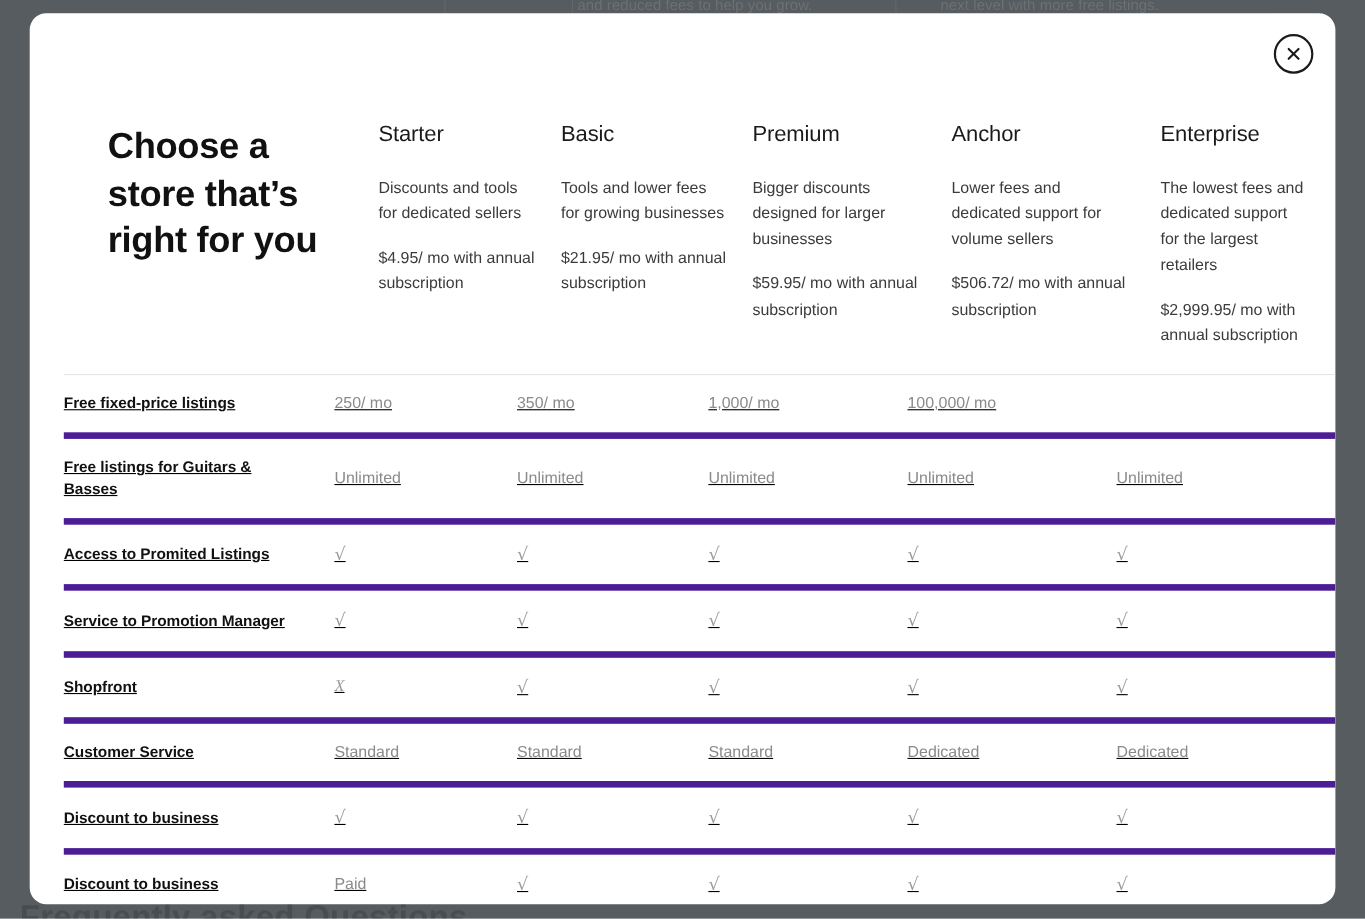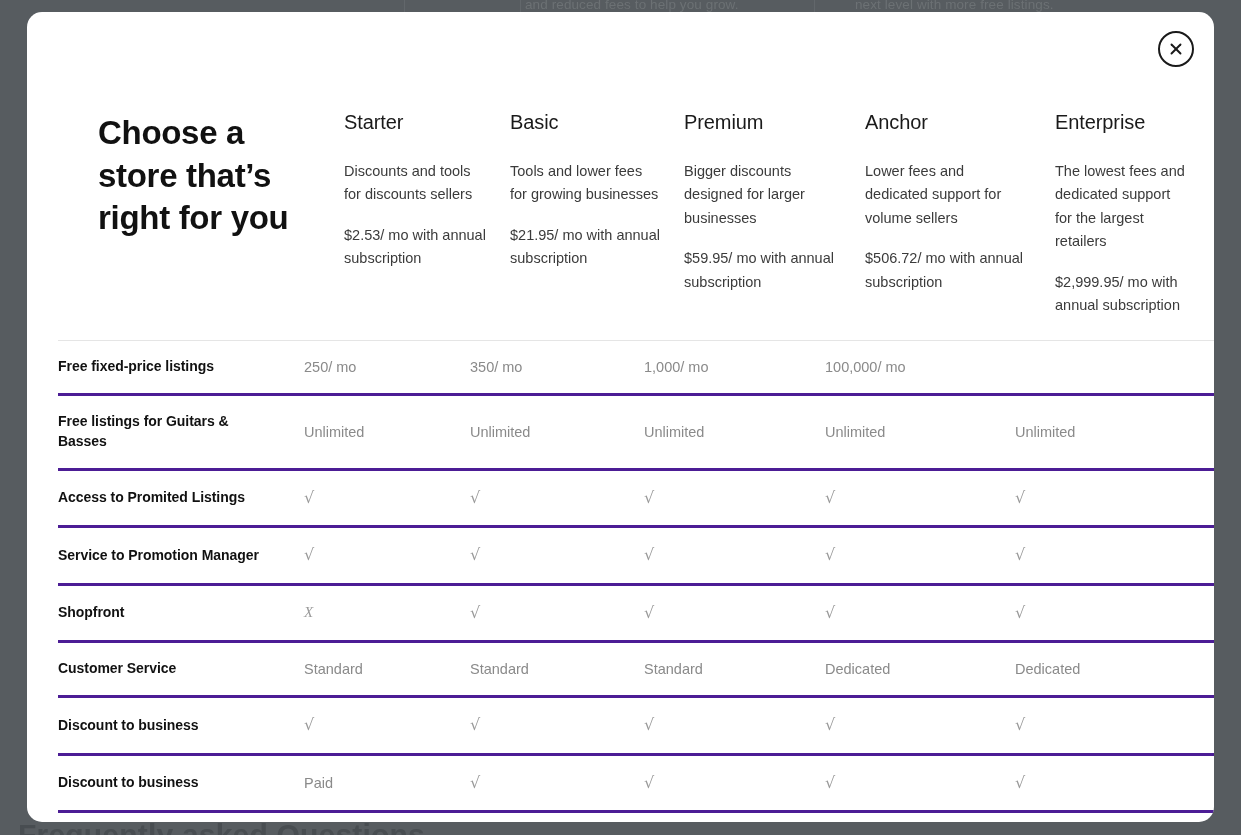--- a/index.html
+++ b/index.html
@@ -132,23 +132,24 @@
   .table {
     margin-top: 22px;
     border-top: 1px solid #e5e5e5;
     margin-right: 0;
     width: 1156px;
   }
 
   .trow {
     display: grid;
     grid-template-columns: 246px 166px 174px 181px 190px 1fr;
-    border-bottom: 3px solid #4c1d95;
+    border-bottom: 6px solid #4c1d95;
     align-items: center;
     min-height: 53px;
+    text-decoration: underline;
   }
 
   .tlabel {
     font-size: 14px;
     font-weight: bold;
     color: #111111;
     line-height: 1.42;
     padding: 16px 24px 16px 0;
     letter-spacing: -0.05px;
   }
@@ -200,22 +201,22 @@
     </svg>
   </button>
 
   <div class="modal-inner">
 
     <div class="grid header-row">
       <div class="title">Choose a store that’s right for you</div>
 
       <div class="plan-col">
         <div class="plan-name">Starter</div>
-        <div class="plan-desc">Discounts and tools for discounts sellers</div>
-        <div class="plan-price">$2.53/ mo with annual subscription</div>
+        <div class="plan-desc">Discounts and tools for dedicated sellers</div>
+        <div class="plan-price">$4.95/ mo with annual subscription</div>
       </div>
 
       <div class="plan-col">
         <div class="plan-name">Basic</div>
         <div class="plan-desc">Tools and lower fees for growing businesses</div>
         <div class="plan-price">$21.95/ mo with annual subscription</div>
       </div>
 
       <div class="plan-col">
         <div class="plan-name">Premium</div>

